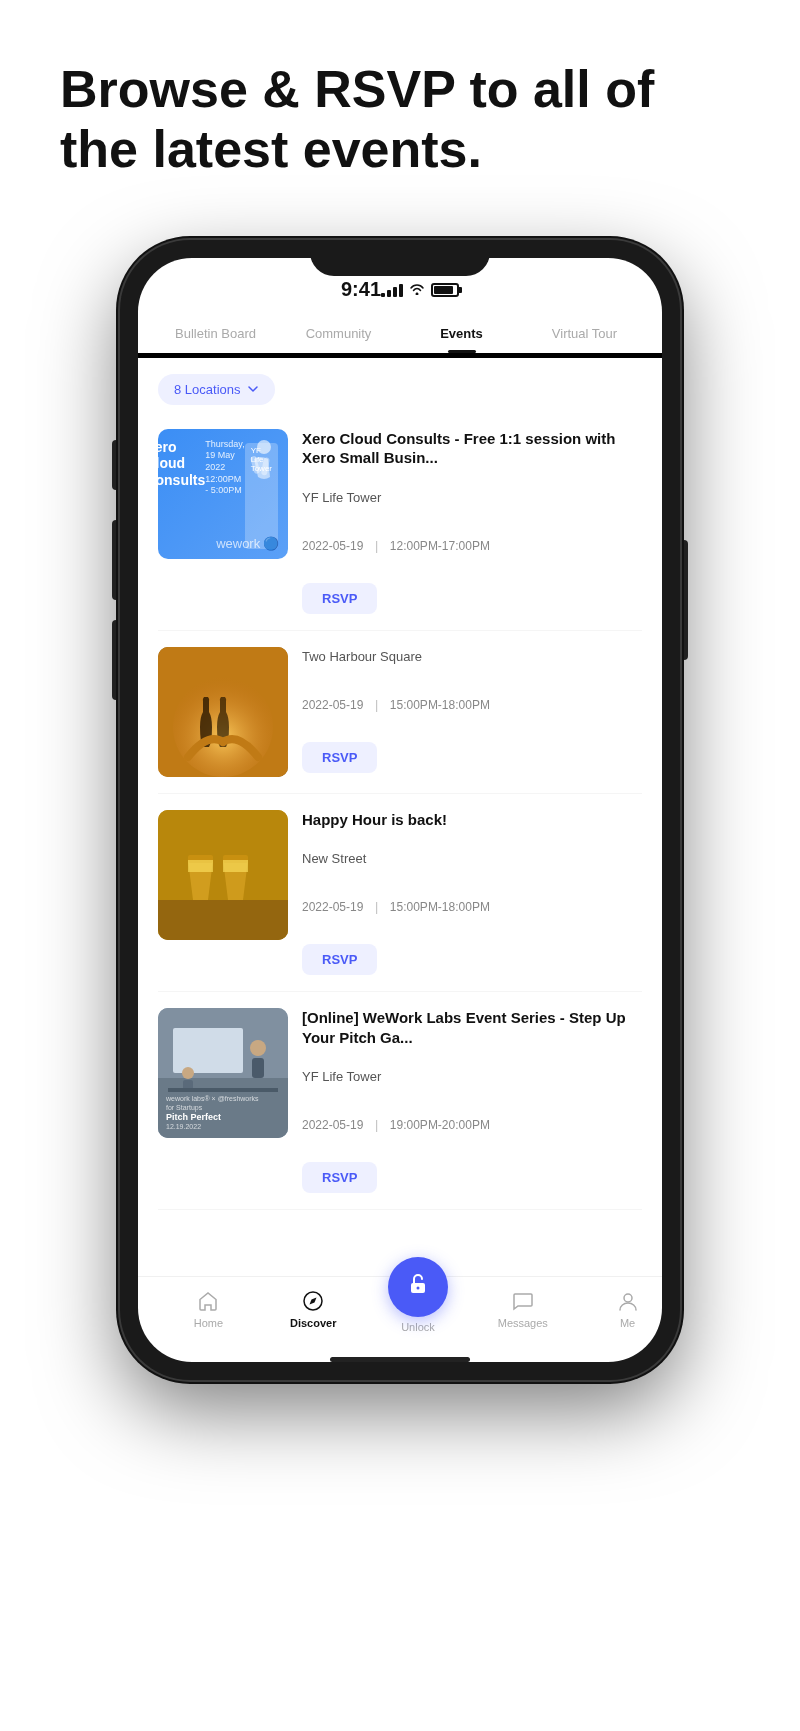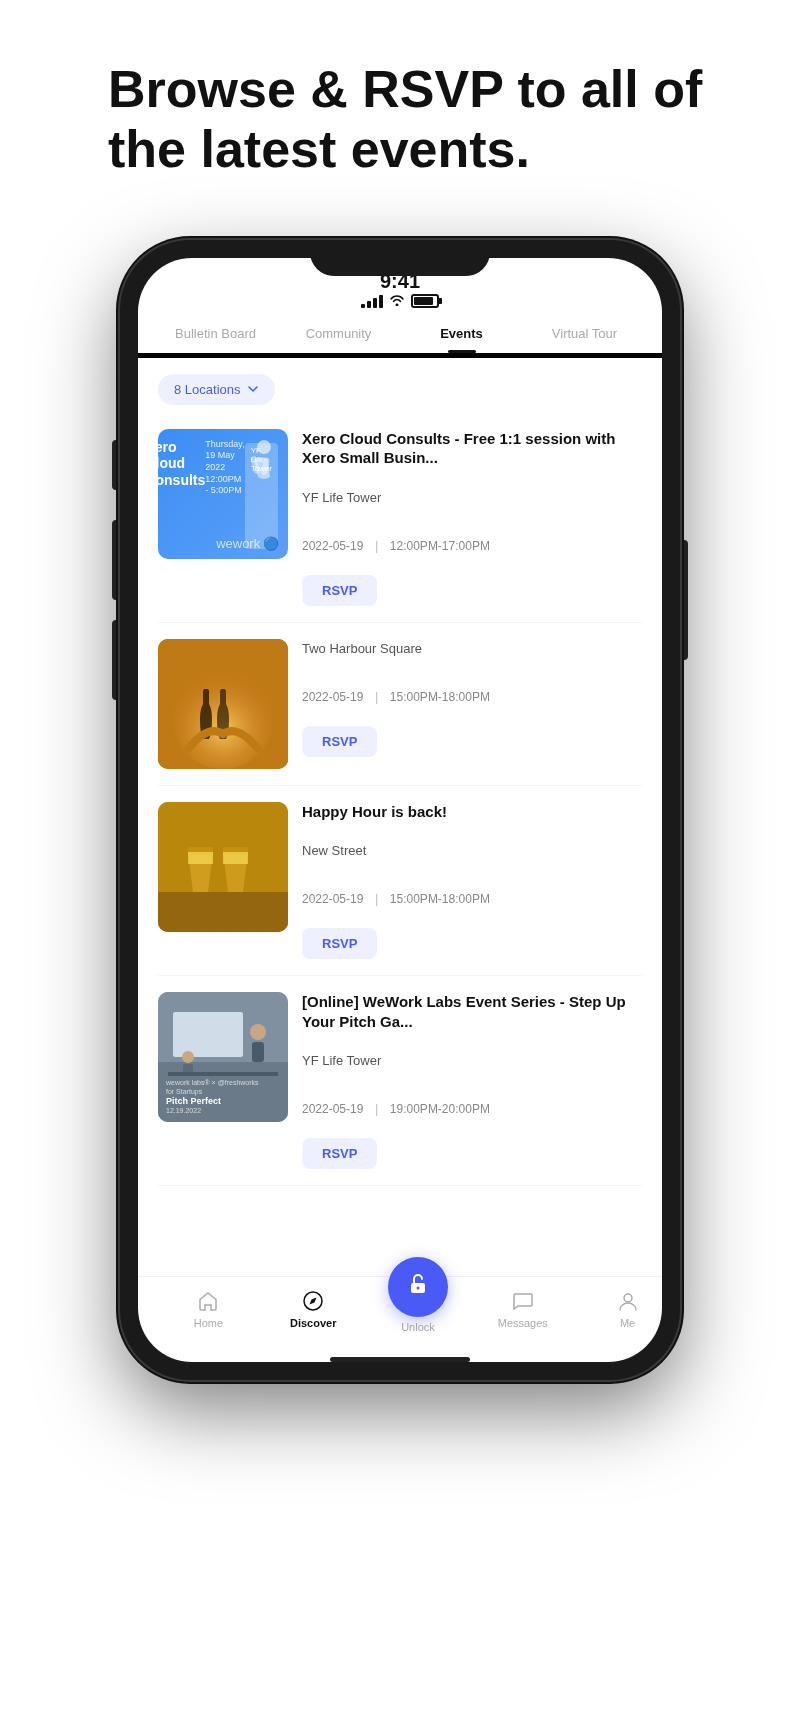--- a/index.html
+++ b/index.html
@@ -15,21 +15,20 @@
 
     .page-header {
       width: 100%;
       padding: 60px 60px 40px 60px;
     }
     .page-title {
       font-size: 52px;
       font-weight: 800;
       color: #111111;
       line-height: 1.15;
-      margin-left: 48px;
     }
 
     .phone-wrapper {
       position: relative;
       width: 560px;
       height: 1140px;
       margin-top: 20px;
     }
 
     
@@ -107,28 +106,27 @@
       width: 180px;
       height: 36px;
       background: #1a1a1a;
       border-radius: 0 0 24px 24px;
       z-index: 10;
     }
 
     
     .status-bar {
       display: flex;
-      justify-content: flex-start;
+      justify-content: center;
       align-items: center;
       padding: 12px 36px 0 36px;
       height: 52px;
       flex-shrink: 0;
       position: relative;
       z-index: 5;
-      flex-direction: column;
     }
     .status-time {
       font-size: 20px;
       font-weight: 700;
       color: #111;
     }
     .status-icons {
       display: flex;
       align-items: center;
       gap: 6px;
@@ -378,21 +376,21 @@
       font-size: 13px;
       color: #555;
       margin-top: 2px;
     }
     .event-datetime {
       font-size: 12px;
       color: #888;
       margin-top: 13px;
     }
     .rsvp-btn {
-      margin-top: 0;
+      margin-top: 8px;
       display: inline-flex;
       align-items: center;
       background: #eef0ff;
       color: #4a5af7;
       border: none;
       border-radius: 8px;
       padding: 8px 20px;
       font-size: 13px;
       font-weight: 600;
       cursor: pointer;

